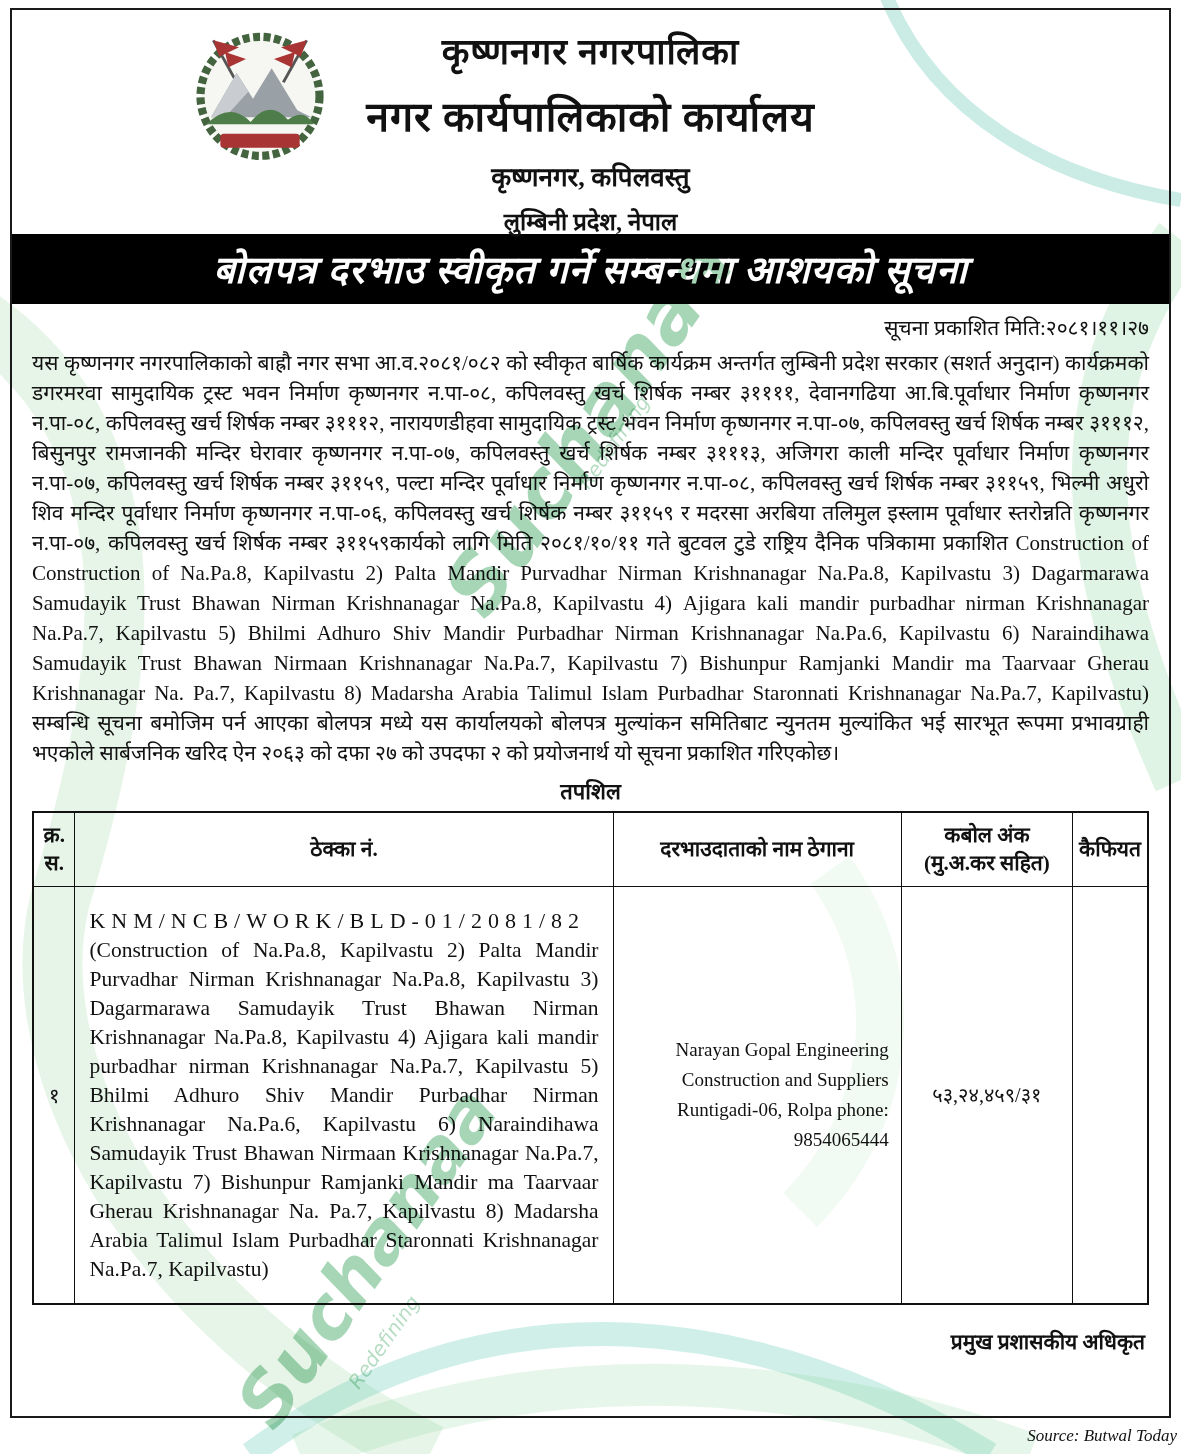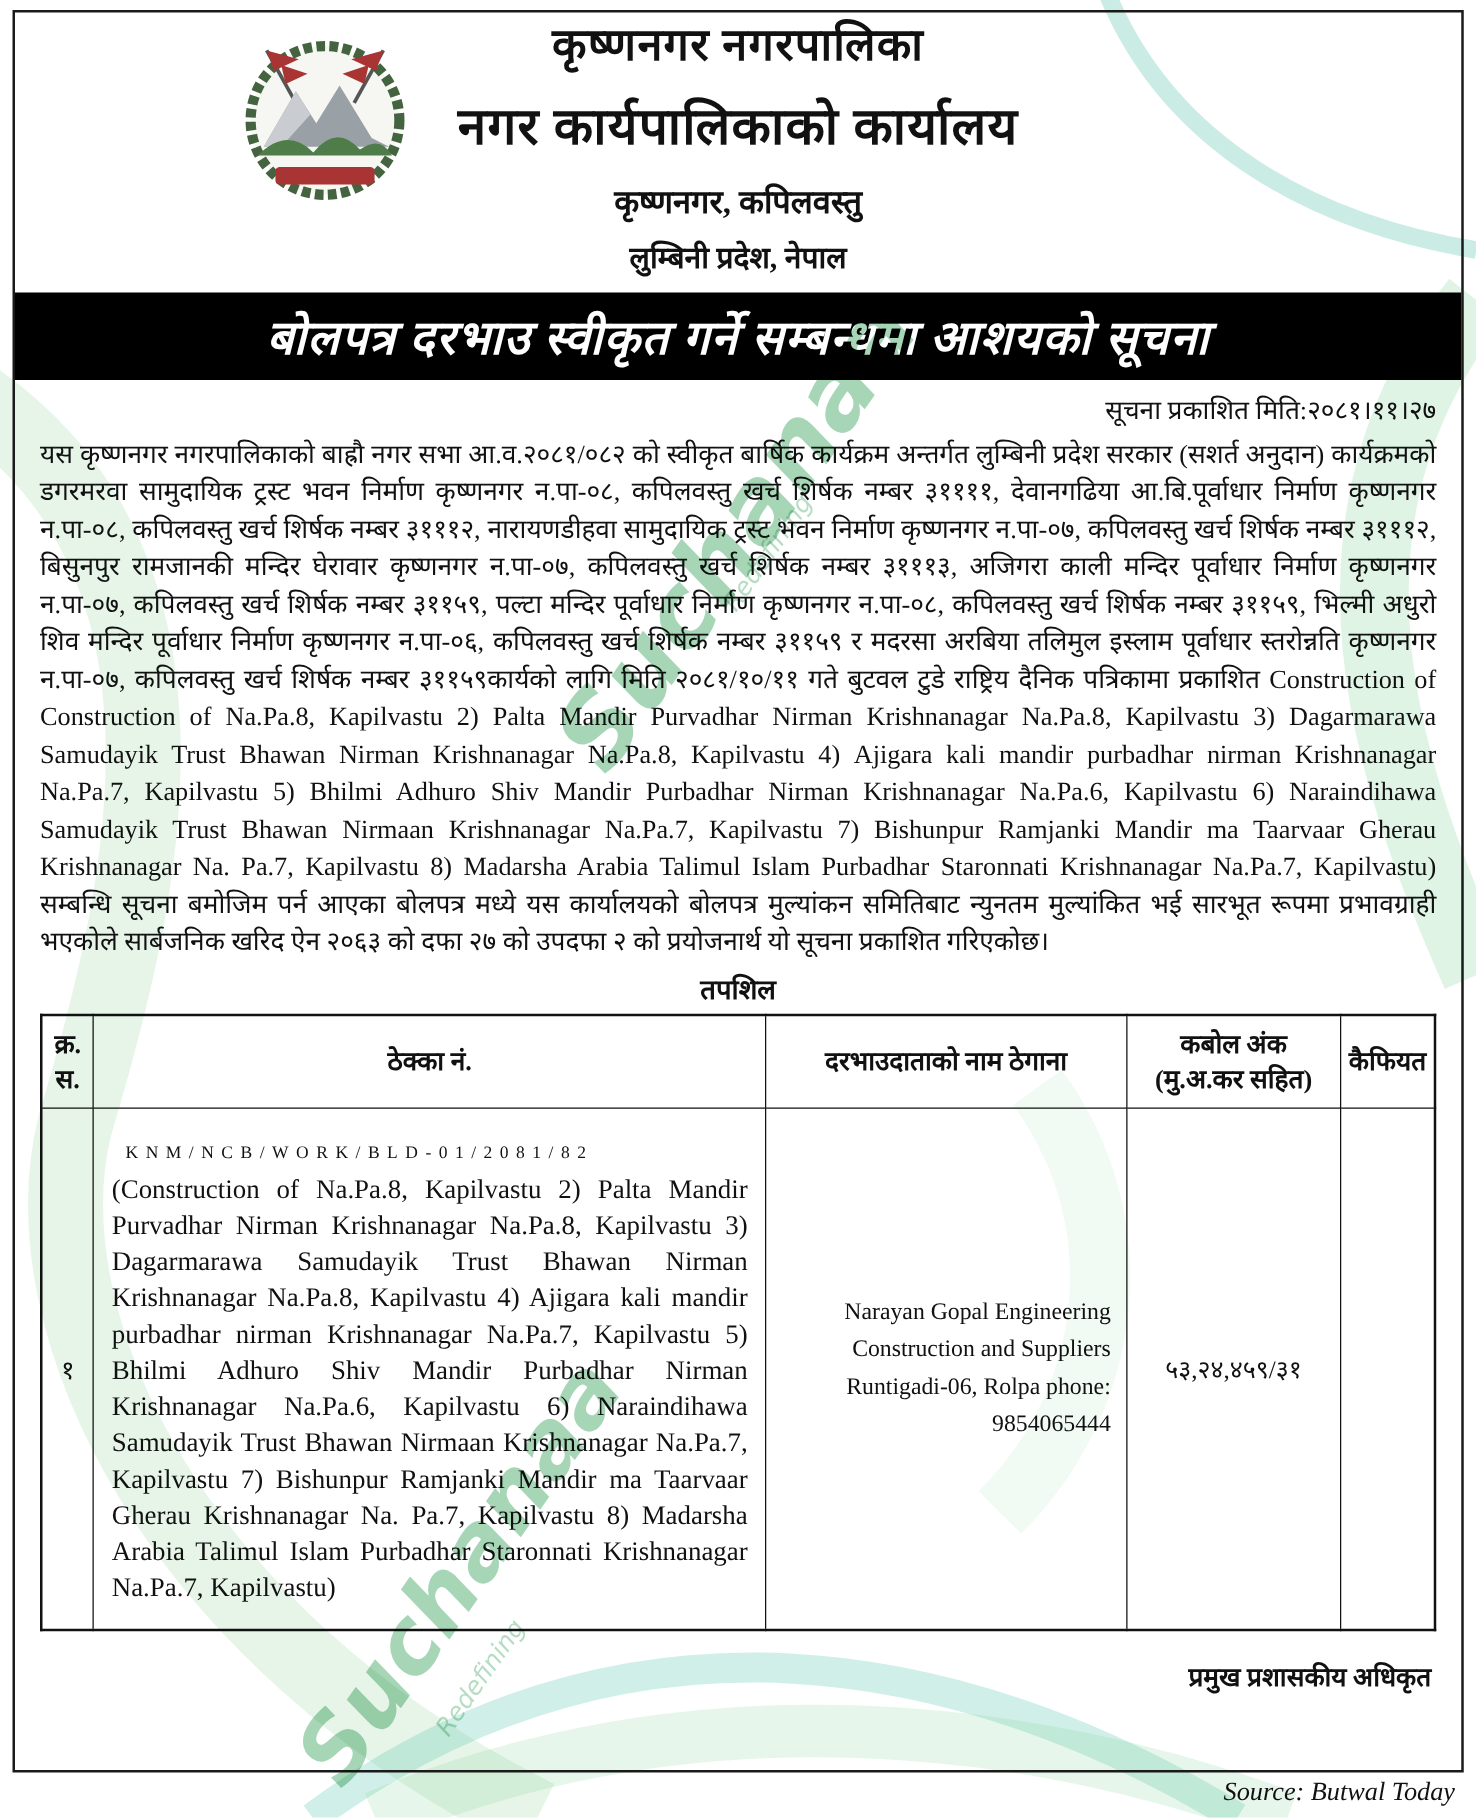--- a/index.html
+++ b/index.html
@@ -36,21 +36,21 @@
   .wm-tag-2 { left: 330px; top: 1330px; }
 
   .frame {
     position: absolute; left: 10px; top: 8px; right: 10px; bottom: 36px;
     border: 2px solid #1a1a1a;
     padding: 0 20px;
     z-index: 2;
   }
   .header { position: relative; height: 216px; }
   .emblem { position: absolute; left: 158px; top: 14px; width: 140px; height: 140px; }
-  .titles { text-align: center; }
+  .titles { text-align: center; padding-top: 16px; }
   .t-municipality { font-size: 36px; font-weight: bold; letter-spacing: 1px; }
   .t-office      { font-size: 41px; font-weight: bold; margin-top: 12px; letter-spacing: 1px; }
   .t-location    { font-size: 26px; font-weight: bold; margin-top: 15px; }
   .t-province    { font-size: 24px; font-weight: bold; margin-top: 10px; }
 
   .banner {
     margin: 8px -20px 0 -20px;
     background: #000;
     color: #fff;
     font-size: 38px; font-weight: bold;
@@ -102,35 +102,35 @@
   .col-remarks { width: auto; }
   td.cell-sn { text-align: center; font-size: 21px; }
   td.cell-contract {
     vertical-align: top;
     padding: 6px 14px 6px 14px;
     font-size: 21.5px;
     line-height: 29px;
     text-align: justify;
     height: 418px;
   }
-  .contract-no { letter-spacing: 6px; font-size: 14px; margin-left: 11px; }
+  .contract-no { letter-spacing: 6px; font-size: 22px; }
   td.cell-bidder { padding: 0 12px; font-size: 19px; line-height: 30px; text-align: right; }
   td.cell-amount { text-align: center; font-size: 20px; }
   td.cell-remarks { }
   .signature {
     text-align: right;
     font-weight: bold;
     font-size: 21px;
     margin-top: 22px;
     padding-right: 4px;
   }
   .source-credit {
-    position: absolute; right: 17px; bottom: 8px;
+    position: absolute; right: 4px; bottom: 8px;
     font-style: italic;
-    font-size: 21px;
+    font-size: 17px;
     z-index: 3;
     font-family: "Liberation Serif", serif;
   }
 </style>
 </head>
 <body>
 
 <svg class="decor" width="1181" height="1454" viewBox="0 0 1181 1454">
   <path d="M880,-20 C930,120 1060,180 1181,200" stroke="#69c9b4" stroke-width="14" fill="none" opacity="0.35"></path>
   <path d="M1181,240 C1040,420 1110,620 1181,780" stroke="#8fd6a0" stroke-width="55" fill="none" opacity="0.28"></path>

